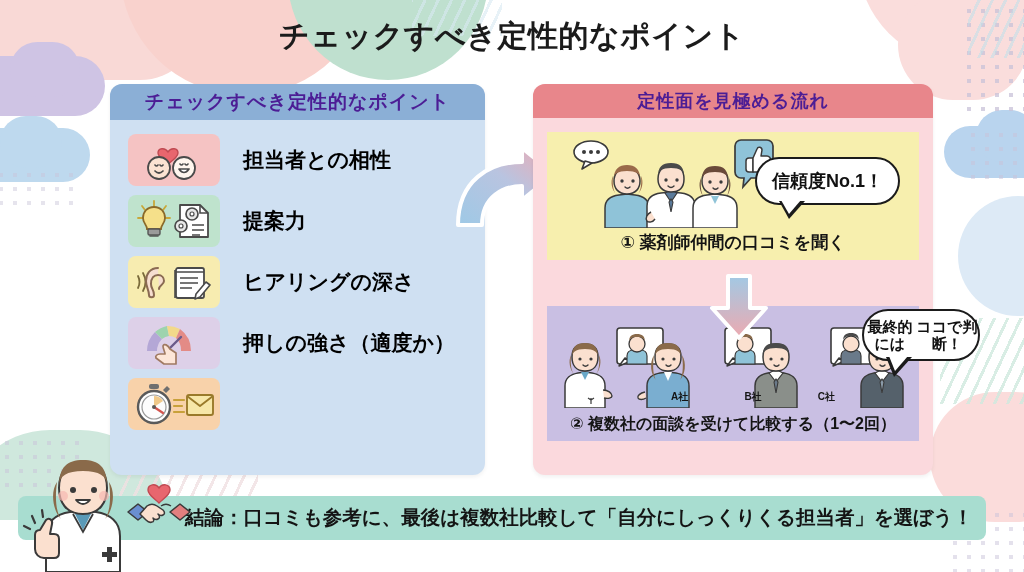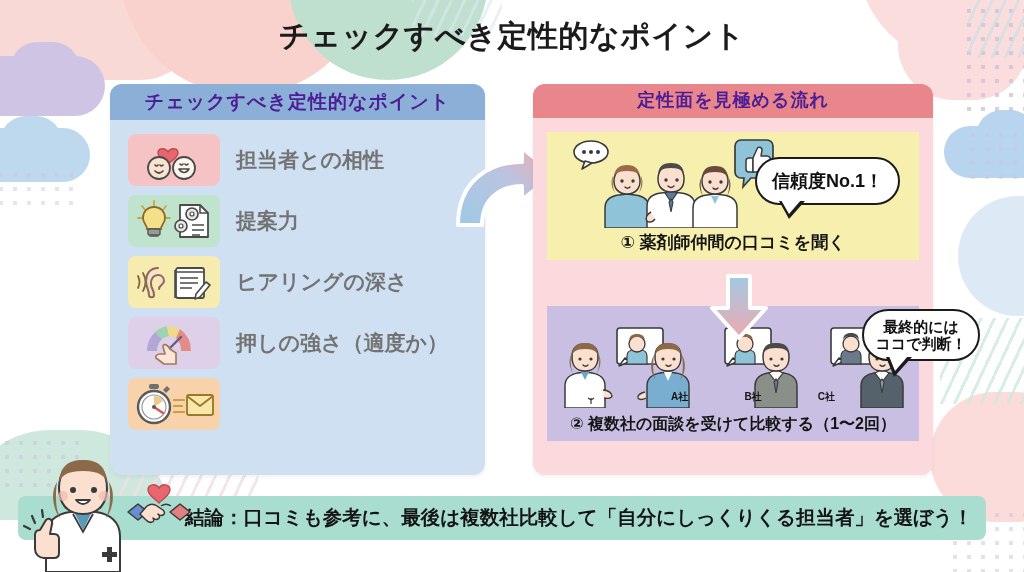--- a/index.html
+++ b/index.html
@@ -53,29 +53,29 @@
   #left-panel .panel-head { height: 36px; line-height: 36px; font-size: 19px;
     background: #8bafd6; }
   .items { padding: 14px 0 0 18px; }
   .item { display: flex; align-items: center; margin-bottom: 9px; }
   .chip {
     width: 92px; height: 52px; border-radius: 8px;
     display: flex; align-items: center; justify-content: center; gap: 3px;
     flex: 0 0 auto;
   }
   .item-label {
-    margin-left: 16px; font-size: 21px; font-weight: bold; color: #737373;
+    margin-left: 23px; font-size: 21px; font-weight: bold; color: #000000;
     white-space: nowrap;
   }
 
   
   #right-panel { left: 533px; top: 84px; width: 400px; height: 391px;
     background: #fbd9dd; box-shadow: 0 2px 4px rgba(0,0,0,.06); }
   #right-panel .panel-head { height: 34px; line-height: 34px; font-size: 18px;
-    background: #e8868b; font-family: Liberation Mono, monospace; }
+    background: #e8868b; }
   .step-card {
     position: absolute; border-radius: 0;
   }
   #step1-card { left: 14px; top: 48px; width: 372px; height: 128px; background: #f7efae; }
   #step2-card { left: 14px; top: 222px; width: 372px; height: 135px; background: #c9bfe3; }
   .step-caption {
     position: absolute; bottom: 6px; left: 0; width: 100%;
     text-align: center; font-size: 17px; font-weight: bold; color: #141414;
     white-space: nowrap;
   }
@@ -103,21 +103,21 @@
     left: 22px; bottom: -16px;
     border-left: 10px solid transparent; border-right: 16px solid transparent;
     border-top: 18px solid #1b1b1b;
   }
   #bubble-trust .tail-in {
     position: absolute; left: 24px; bottom: -11px; width: 0; height: 0;
     border-left: 8px solid transparent; border-right: 12px solid transparent;
     border-top: 14px solid #fff;
   }
   #bubble-final { left: 862px; top: 309px; width: 118px; height: 52px;
-    font-size: 15px; border-radius: 26px; flex-direction: column; }
+    font-size: 15px; border-radius: 26px; flex-direction: row; }
   #bubble-final .tail {
     left: 22px; bottom: -18px;
     border-left: 8px solid transparent; border-right: 18px solid transparent;
     border-top: 20px solid #1b1b1b;
   }
   #bubble-final .tail-in {
     position: absolute; left: 25px; bottom: -12px; width: 0; height: 0;
     border-left: 6px solid transparent; border-right: 13px solid transparent;
     border-top: 15px solid #fff;
   }

